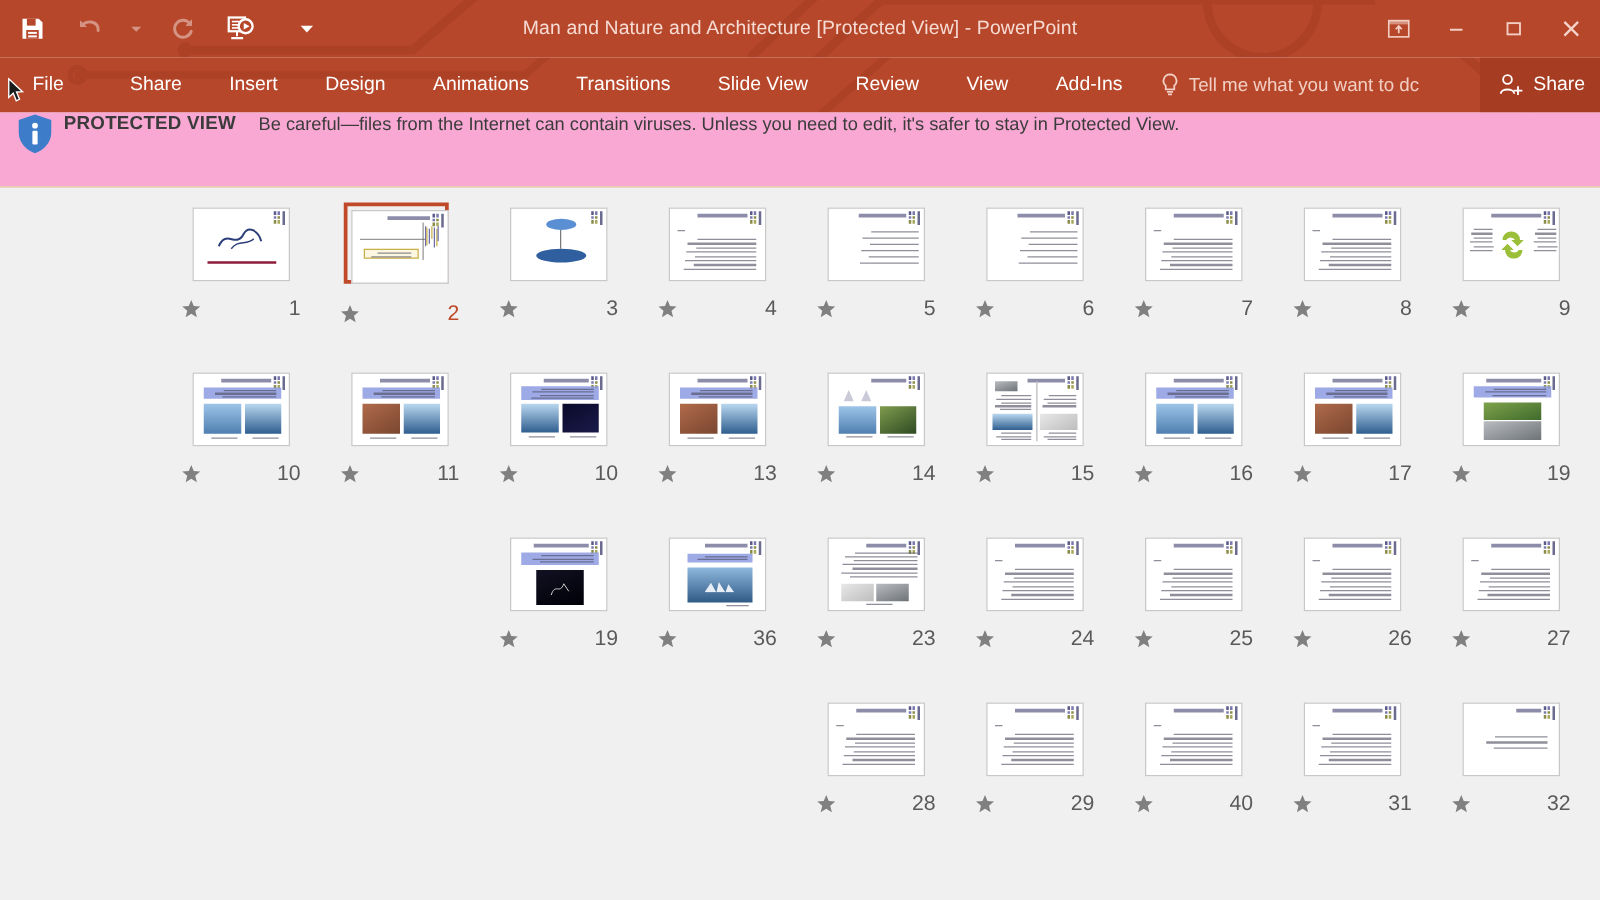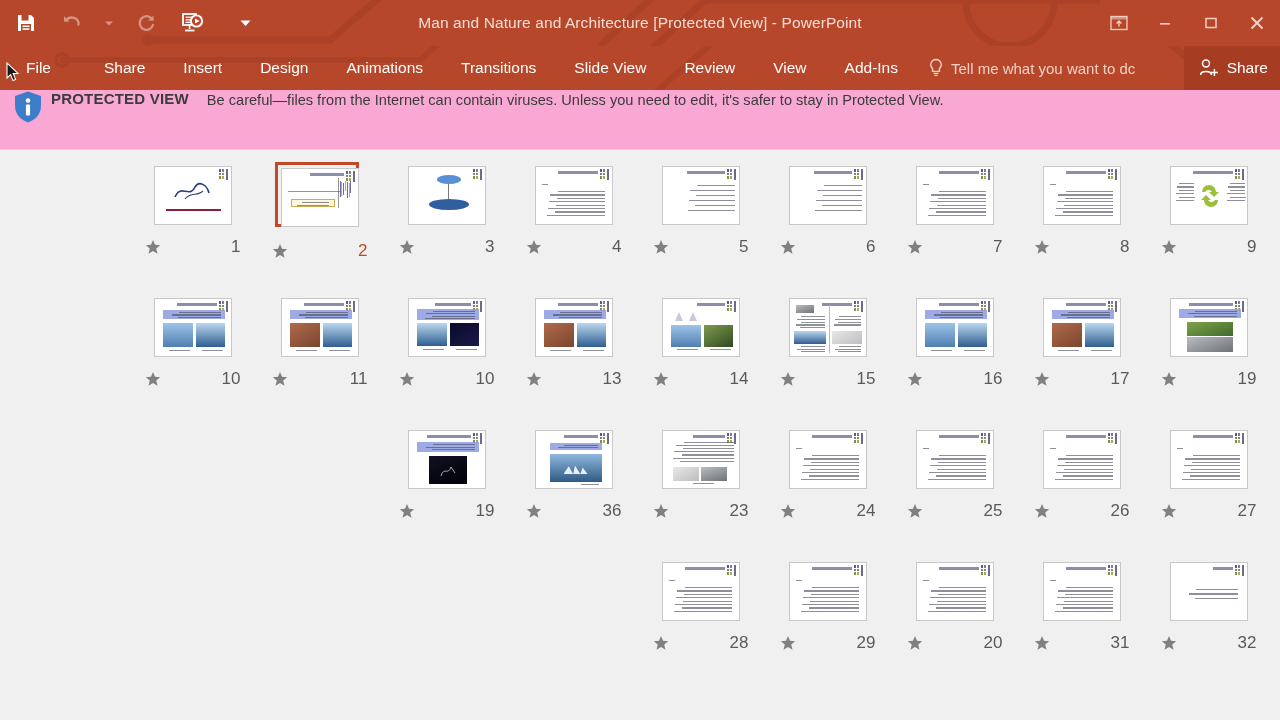--- a/index.html
+++ b/index.html
@@ -1135,21 +1135,21 @@
                 <div class="s-line" style="left:20.4px;top:37.6px;width:49.6px"></div>
                 <div class="s-line" style="left:12.339999999999996px;top:41px;width:57.660000000000004px"></div>
                 <div class="s-line" style="left:19.159999999999997px;top:44.4px;width:50.84px"></div>
                 <div class="s-line" style="left:11.100000000000001px;top:47.8px;width:58.9px"></div>
               </div>
             </div>
             <div class="meta">
               <svg class="star" viewBox="0 0 16 16">
                 <path d="M8 1 L10 5.8 L15.2 6.2 L11.2 9.6 L12.5 14.7 L8 11.9 L3.5 14.7 L4.8 9.6 L0.8 6.2 L6 5.8 Z" fill="#808080"></path>
               </svg>
-              <span class="snum">20</span>
+              <span class="snum">40</span>
             </div>
           </div>
           <div class="cell">
             <div class="thumbwrap">
               <div class="thumb">
                 <div class="s-logo">
                   <i class="bar"></i>
                   <i style="left:0px;top:0px;background:#5a5a8c"></i>
                   <i style="left:3.2px;top:0px;background:#7a7ab0"></i>
                   <i style="left:0px;top:3.6px;background:#7a7ab0"></i>

